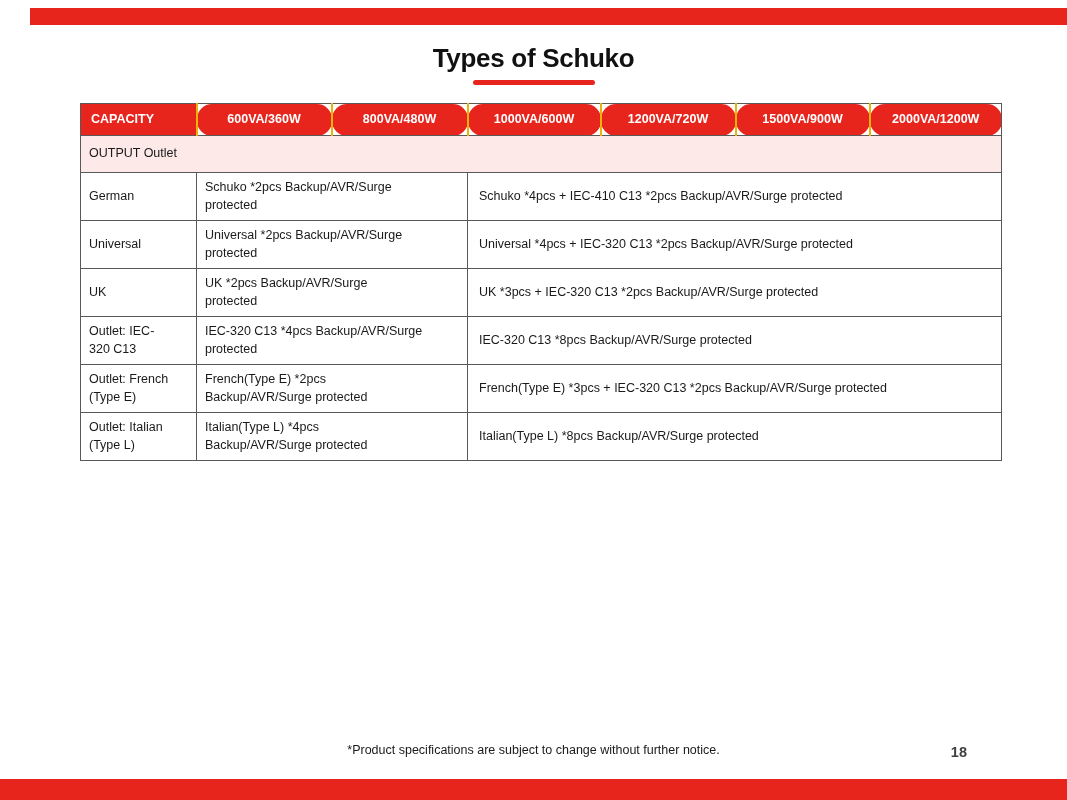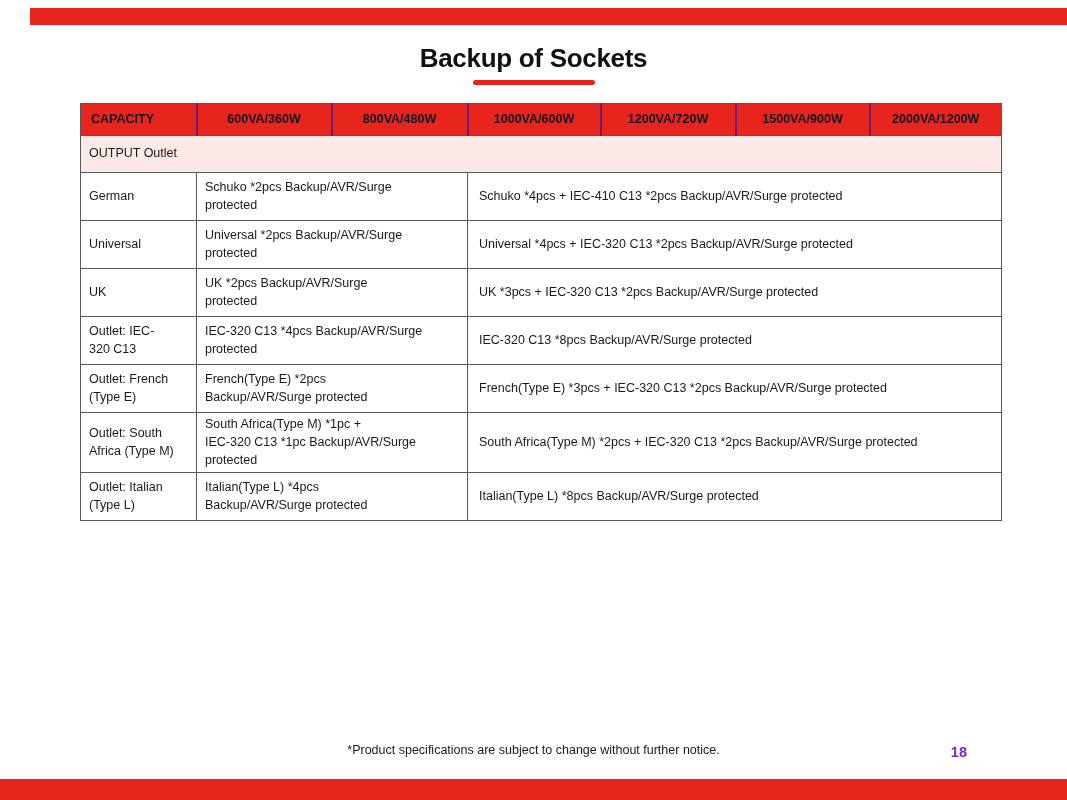--- a/index.html
+++ b/index.html
@@ -15,49 +15,49 @@
   table.spec{
     position:absolute;left:80px;top:103px;width:921px;
     border-collapse:collapse;table-layout:fixed;
     font-size:12.5px;line-height:1.42;
   }
   .spec th,.spec td{
     border:1px solid #595959;padding:3px 8px;vertical-align:middle;
     text-align:left;white-space:pre-line;overflow:hidden;
   }
   .spec thead th{
-    background:#E8251D;color:#0f172a;font-weight:bold;height:31px;
+    background:#E8251D;color:#ffffff;font-weight:bold;height:31px;
     text-align:center;white-space:nowrap;padding:0 4px;
   }
-  .spec thead th + th{border-left:2px solid #701a75;}
+  .spec thead th + th{border-left:2px solid #eab308;border-radius:15px;}
   .spec thead th:first-child{text-align:left;padding-left:10px;}
   .section-row td{background:#FCE9E8;height:30px;font-weight:normal;}
   .spec tbody tr{height:48px;}
   .spec tbody tr:first-child{height:30px;padding-left:14px;}
   .spec tbody tr:nth-child(9){height:64px;}
   .spec tbody tr:nth-child(10){height:50px;}
   .spec td.spec-wide{padding-left:11px;}
   .footnote{
     position:absolute;top:743px;left:0;width:1067px;text-align:center;
     font-size:12.5px;color:#1a1a1a;
   }
   .page-num{
     position:absolute;top:744px;right:100px;font-size:14.5px;
-    font-weight:bold;color:#6d28d9;
+    font-weight:bold;color:#404040;
   }
 </style>
 </head>
 <body>
 
 <div class="slide">
 
   <div class="top-bar"></div>
 
   <div class="title-wrap">
-    <h1 class="title">Backup of Sockets</h1>
+    <h1 class="title">Types of Schuko</h1>
     <div class="title-underline"></div>
   </div>
 
   <table class="spec">
     <colgroup>
       <col style="width:116px">
         <col style="width:135px">
         <col style="width:136px">
       <col style="width:133px">
         <col style="width:135px">
@@ -105,28 +105,20 @@
         <td colspan="4" class="spec-wide">IEC-320 C13 *8pcs Backup/AVR/Surge protected</td>
       </tr>
       <tr>
         <td>Outlet: French
 (Type E)</td>
         <td colspan="2">French(Type E) *2pcs
 Backup/AVR/Surge protected</td>
         <td colspan="4" class="spec-wide">French(Type E) *3pcs + IEC-320 C13 *2pcs Backup/AVR/Surge protected</td>
       </tr>
       <tr>
-        <td>Outlet: South
-Africa (Type M)</td>
-        <td colspan="2">South Africa(Type M) *1pc +
-IEC-320 C13 *1pc Backup/AVR/Surge
-protected</td>
-        <td colspan="4" class="spec-wide">South Africa(Type M) *2pcs + IEC-320 C13 *2pcs Backup/AVR/Surge protected</td>
-      </tr>
-      <tr>
         <td>Outlet: Italian
 (Type L)</td>
         <td colspan="2">Italian(Type L) *4pcs
 Backup/AVR/Surge protected</td>
         <td colspan="4" class="spec-wide">Italian(Type L) *8pcs Backup/AVR/Surge protected</td>
       </tr>
     </tbody>
   </table>
 
   <div class="footnote">*Product specifications are subject to change without further notice.</div>

